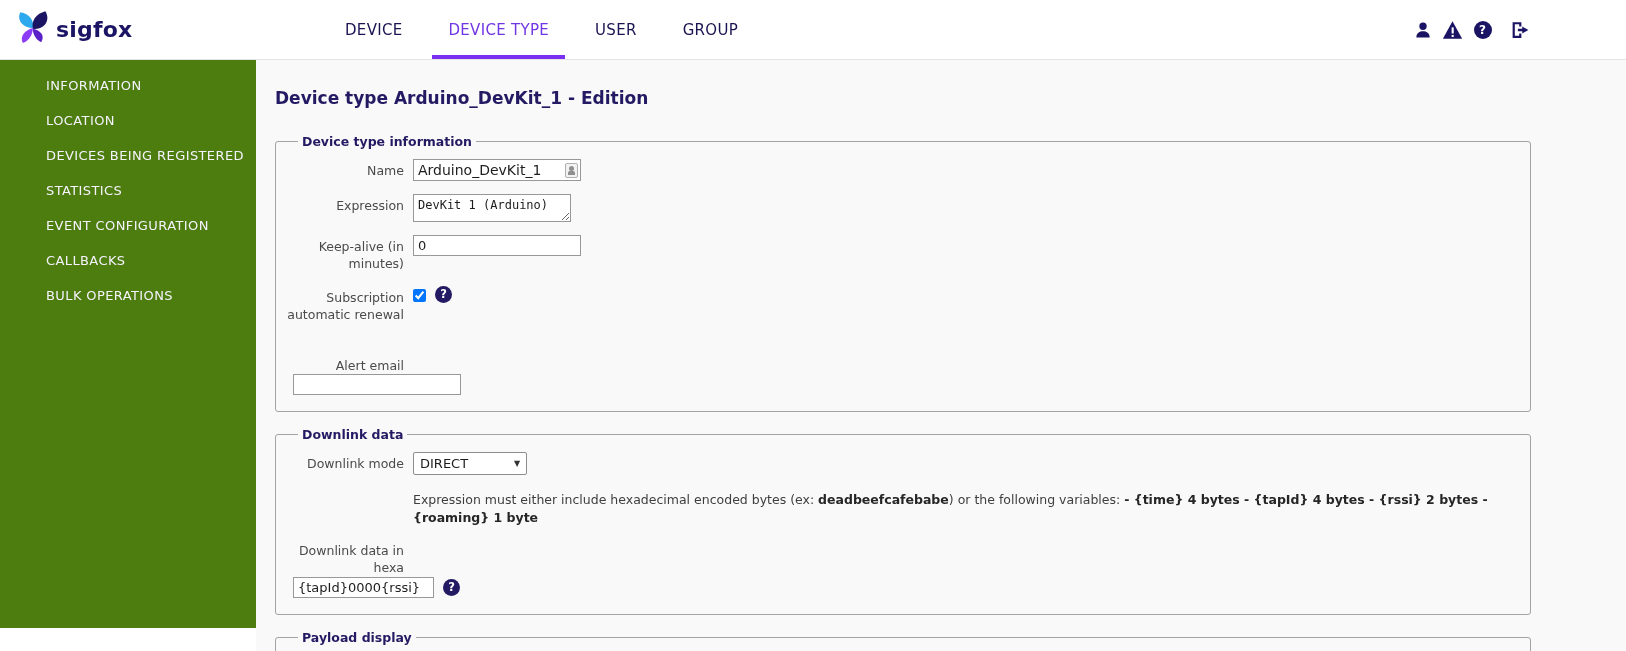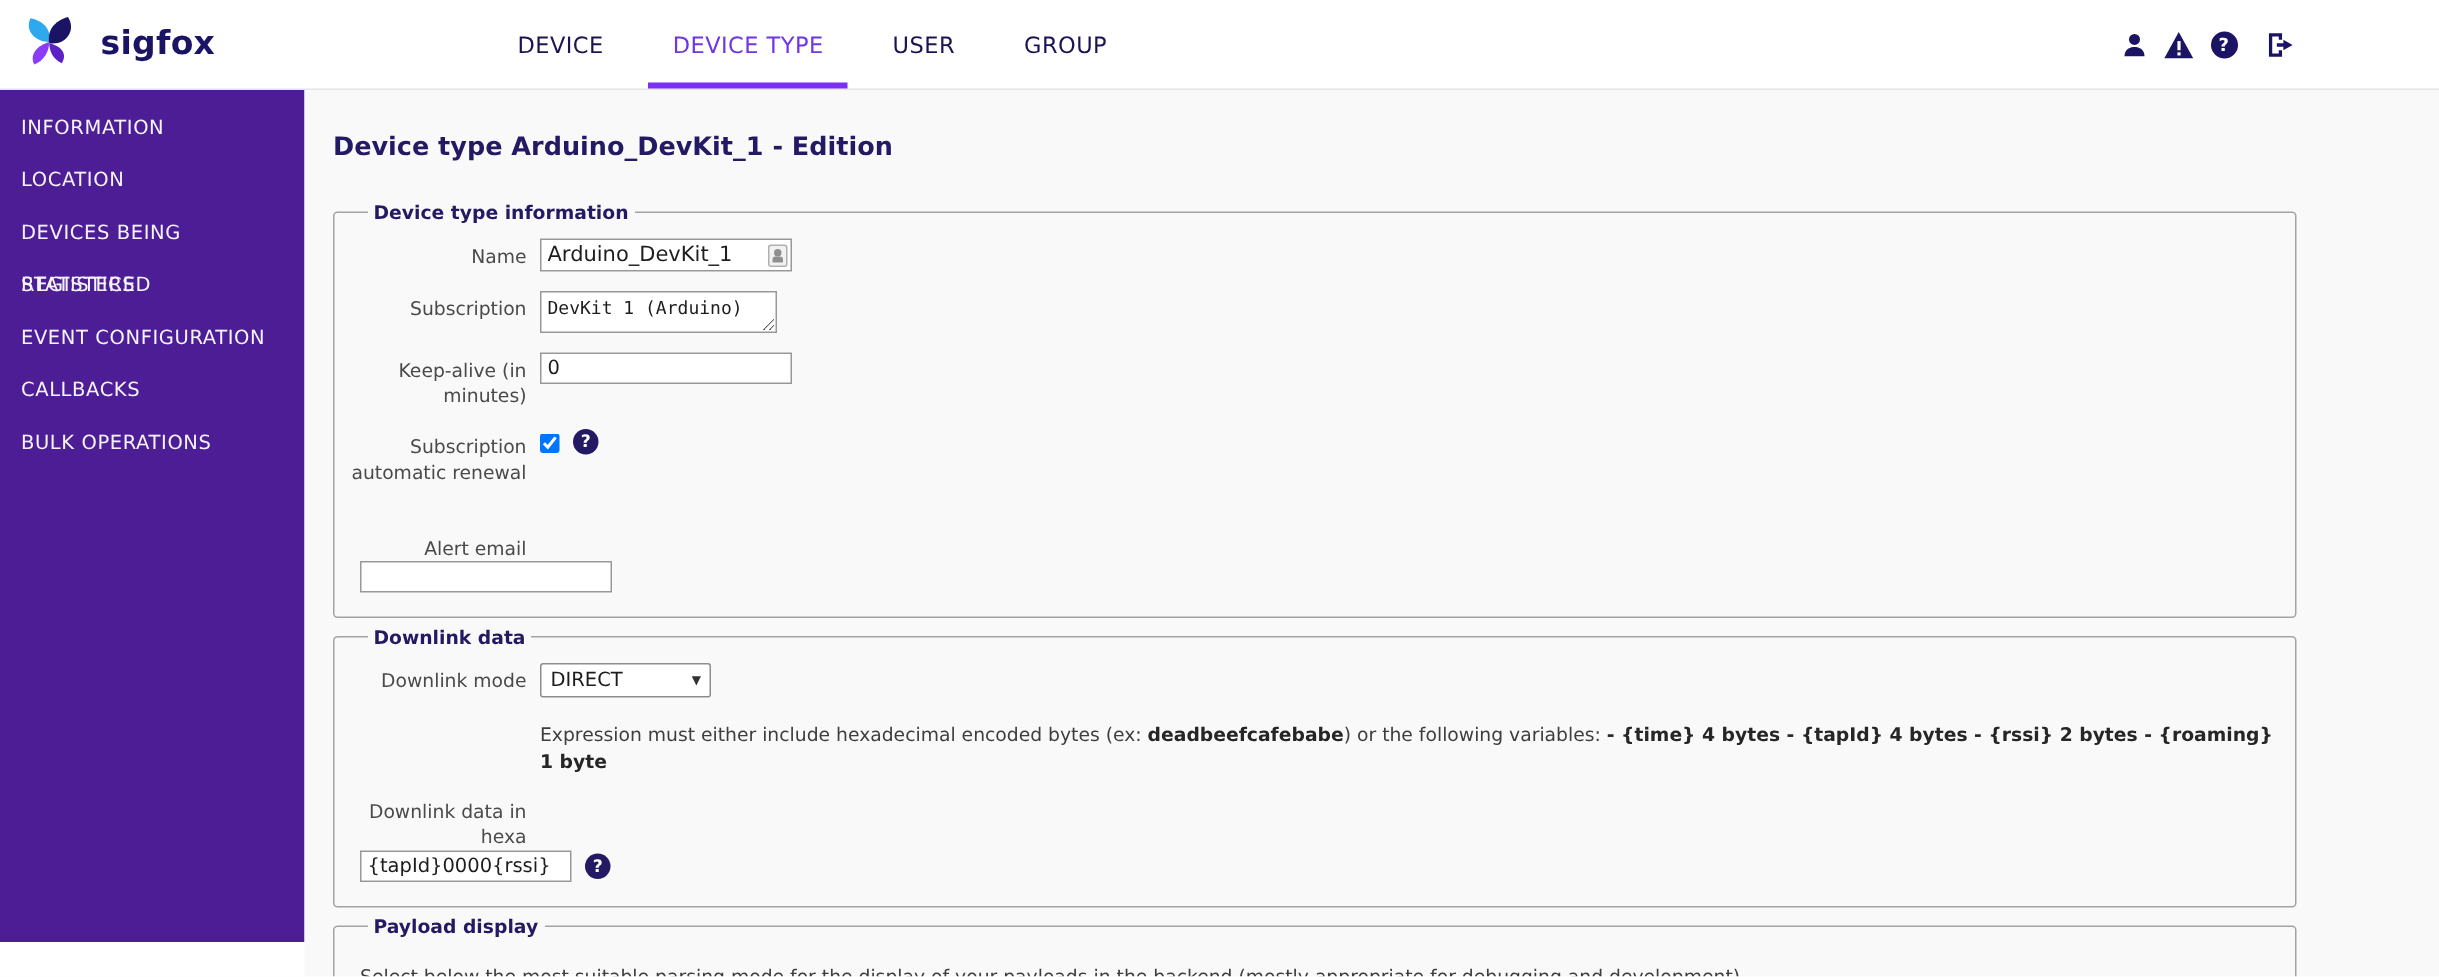--- a/index.html
+++ b/index.html
@@ -3,44 +3,44 @@
 <meta charset="utf-8">
 <title>sigfox</title>
 <style>
   * { margin:0; padding:0; box-sizing:border-box; }
   html,body { background:#fff; }
   body { font-family:"DejaVu Sans","Liberation Sans",sans-serif; }
   .viewport { width:1626px; height:651px; overflow:hidden; background:#fff; position:relative; }
 
   
   .header { height:60px; background:#fff; border-bottom:1px solid #e4e4e4; display:flex; align-items:center; }
-  .logo { margin-left:12px; display:flex; align-items:center; gap:15px; width:150px; }
+  .logo { margin-left:12px; display:flex; align-items:center; gap:4px; width:150px; }
   .logo-text { font-size:22px; font-weight:bold; color:#1b1464; letter-spacing:0.2px; }
   .nav { margin-left:160px; display:flex; height:100%; align-items:stretch; }
   .tab { display:flex; align-items:center; padding:0 16px; margin:0 7px; font-size:15px; color:#1b1452;
          border-bottom:4px solid transparent; padding-top:4px; cursor:pointer; letter-spacing:0.3px; }
   .tab.active { color:#7036e3; border-bottom-color:#7a2ff2; }
   .header-icons { margin-left:auto; margin-right:95px; display:flex; align-items:center; gap:9px; }
   .hicon { width:21px; height:21px; display:flex; align-items:center; justify-content:center; cursor:pointer; }
   .hicon svg { display:block; }
   .hicon.logout { margin-left:8px; }
   .qcircle { width:18px; height:18px; border-radius:50%; background:#1b1464; color:#fff; font-size:12px;
              font-weight:bold; text-align:center; line-height:18px; }
 
   
   .page-body { display:flex; align-items:flex-start; }
-  .sidebar { width:203px; background:#4c1d95; height:568px; padding-top:8px; flex:none; }
+  .sidebar { width:256px; background:#4d7c0f; height:568px; padding-top:8px; flex:none;padding-left:32px; }
   .side-item { height:35px; line-height:35px; padding-left:14px; color:#f5f3fc; font-size:13px;
                letter-spacing:0.4px; cursor:pointer; }
   .main { flex:1; background:#f9f9f9; min-height:572px; padding:20px 95px 20px 19px; }
 
   .page-title { font-size:17px; font-weight:bold; color:#241a63; margin:8px 0 26px 0; }
 
   
-  fieldset { border:1px solid #a3a3a3; border-radius:3px; margin-bottom:5px; padding:10px 8px 14px 8px; }
+  fieldset { border:1px solid #a3a3a3; border-radius:3px; margin-bottom:15px; padding:10px 8px 14px 8px; }
   legend { font-size:12.5px; font-weight:bold; color:#241a63; padding:0 4px; margin-left:14px; }
 
   .row { display:flex; align-items:flex-start; margin-bottom:13px; }
   .row:last-child { margin-bottom:2px;flex-direction:column; }
   .lbl { width:120px; flex:none; text-align:right; font-size:12.5px; color:#4a4a4a; padding-top:4px; line-height:1.35; }
   .ctl { margin-left:9px; display:flex; align-items:center; }
 
   input.text { border:1px solid #989898; height:21px; width:168px; font-size:13px; padding:1px 4px;
                background:#fff; color:#1d1d1d; font-family:"DejaVu Sans","Liberation Sans",sans-serif; }
   .name-wrap { position:relative; }
@@ -139,21 +139,21 @@
           <div class="ctl name-wrap">
             <input class="text" type="text" value="Arduino_DevKit_1" style="">
             <span class="autofill-badge">
               <span class="dot"></span>
                 <span class="bar"></span>
             </span>
           </div>
         </div>
 
         <div class="row">
-          <div class="lbl">Subscription</div>
+          <div class="lbl">Expression</div>
           <div class="ctl">
             <textarea class="desc" style="">DevKit 1 (Arduino)</textarea>
           </div>
         </div>
 
         <div class="row">
           <div class="lbl">Keep-alive (in minutes)</div>
           <div class="ctl">
             <input class="text" type="text" value="0" style="">
           </div>

